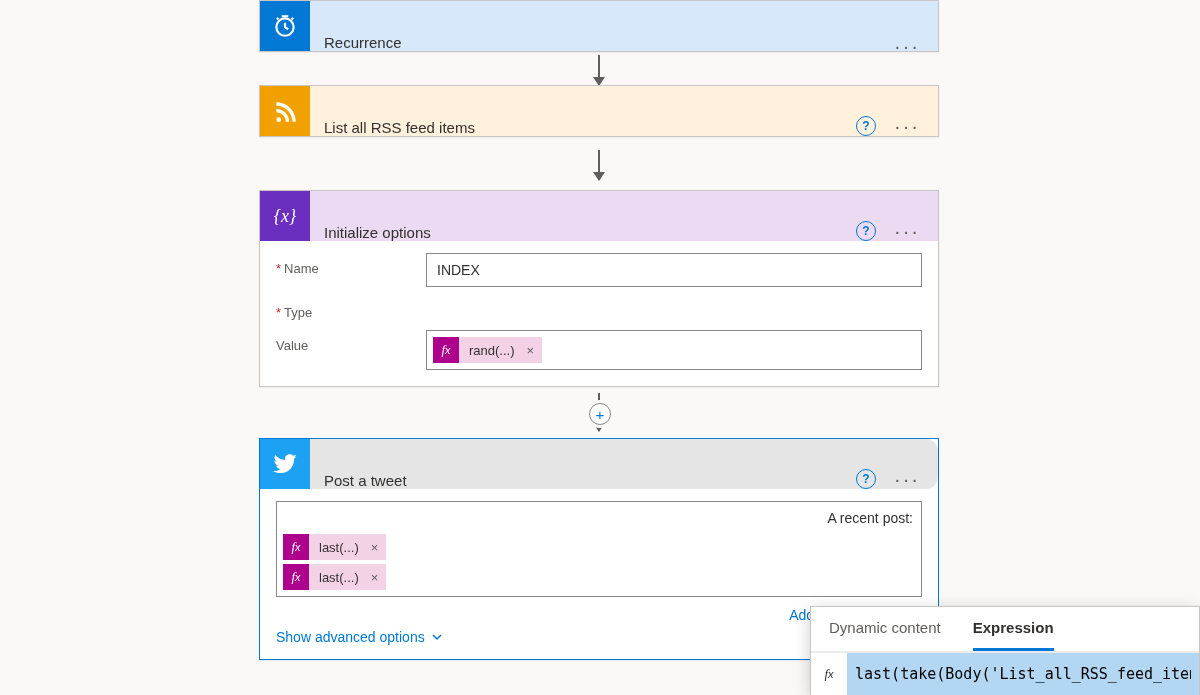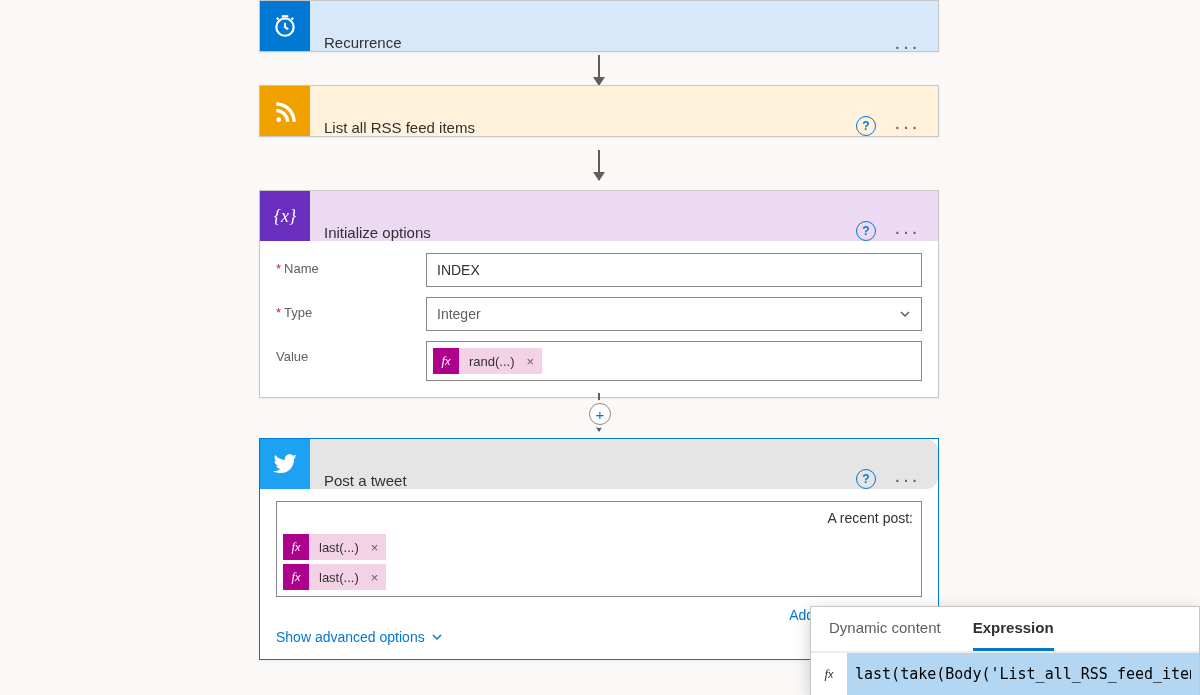--- a/index.html
+++ b/index.html
@@ -92,28 +92,20 @@
         <span class="dots">···</span>
       </div>
     </div>
     <div class="body">
       <div class="row">
         <div class="lbl req">Name</div>
         <div class="fld"><input class="txt" value="INDEX" style=""></div>
       </div>
       <div class="row">
         <div class="lbl req">Type</div>
-        <div class="fld">
-          <div class="sel">
-            <span>Integer</span>
-            <svg class="chev" viewBox="0 0 12 12">
-                <path d="M2 4l4 4 4-4" fill="none" stroke="#605e5c" stroke-width="1.5"></path>
-              </svg>
-          </div>
-        </div>
       </div>
       <div class="row" style="margin-bottom:0;">
         <div class="lbl">Value</div>
         <div class="fld">
           <div class="tokwrap">
             <span class="tok">
               <span class="tok-fx">f<sub>x</sub></span>
               <span class="tok-lbl">rand(...)</span>
               <span class="tok-x">×</span>
             </span>

